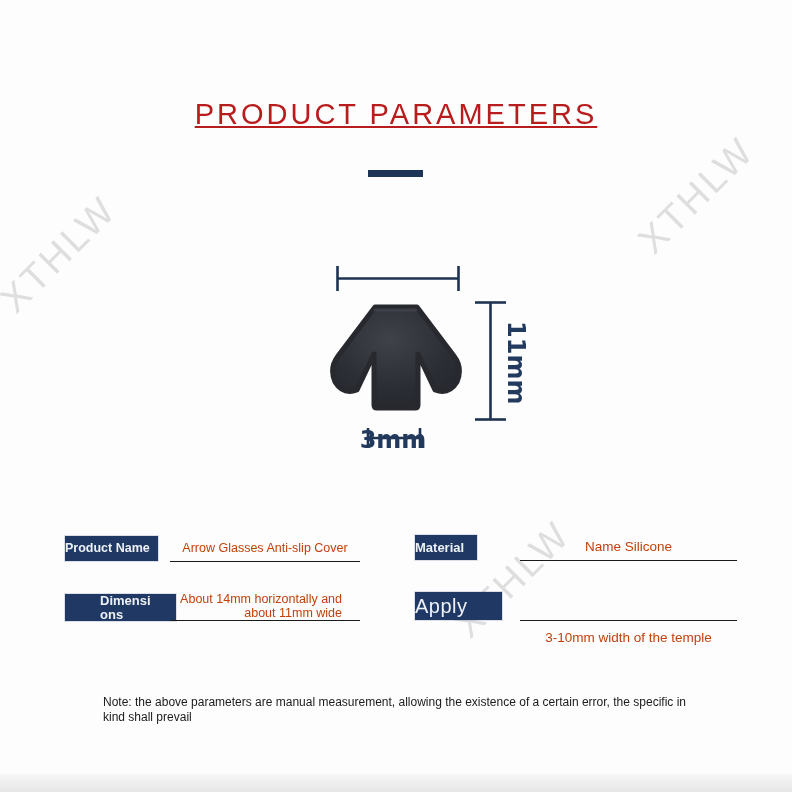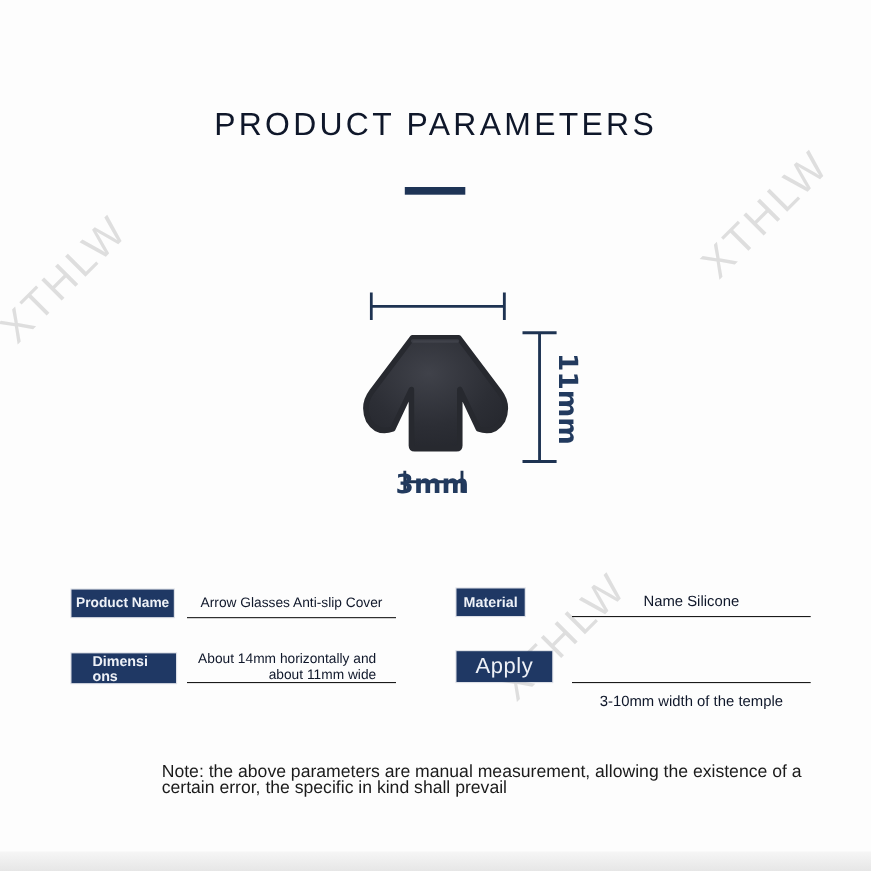--- a/index.html
+++ b/index.html
@@ -15,60 +15,61 @@
     font-size:38px;letter-spacing:3px;color:rgba(160,160,160,0.32);
     transform:rotate(-45deg);transform-origin:center;
     white-space:nowrap;z-index:1;user-select:none;
   }
   .wm1{left:-14px;top:233px;}
   .wm2{left:624px;top:174px;}
   .wm3{left:440px;top:558px;}
   
   .title{
     left:0;top:98px;width:792px;text-align:center;
-    font-size:29px;letter-spacing:3px;color:#0f172a;font-weight:400;
+    font-size:29px;letter-spacing:3px;color:#b91c1c;font-weight:400;
     z-index:2;
+    text-decoration:underline;
   }
   .dash{left:368px;top:170px;width:55px;height:7px;background:#1e3456;z-index:2;}
   
   .dim-label{
     color:#223a5e;font-family:"DejaVu Sans","Liberation Sans",sans-serif;
     font-weight:700;font-size:24px;text-align:center;z-index:3;
   }
   .dim-w{left:335px;top:228px;width:124px;}
   .dim-s{left:353px;top:426px;width:80px;}
   .dim-h{left:476px;top:346px;width:80px;height:30px;line-height:30px;
          transform:rotate(90deg);transform-origin:center;}
   .dimsvg{z-index:3;}
   
   .badge{
     position:absolute;background:#1f3864;color:#eef1f7;
-    display:flex;align-items:center;justify-content:center;
+    display:flex;align-items:center;
     font-weight:700;z-index:4;text-align:left;
     box-shadow:0 0 0 1px rgba(31,56,100,0.15);
   }
   .badge .lbl{white-space:pre-line;line-height:1.05;}
   .b-pn{left:65px;top:536px;width:93px;height:25px;font-size:12.5px;}
-  .b-dm{left:65px;top:594px;width:93px;height:27px;font-size:13px;justify-content:flex-start;padding-left:19px;width:76px;}
+  .b-dm{left:65px;top:594px;width:93px;height:27px;font-size:13px;justify-content:flex-start;padding-left:35px;width:76px;}
   .b-mt{left:415px;top:535px;width:62px;height:25px;font-size:13px;}
   .b-ap{left:415px;top:592px;width:87px;height:28px;font-size:20px;font-weight:500;letter-spacing:0.5px;}
-  .val{position:absolute;color:#0f172a;z-index:4;}
+  .val{position:absolute;color:#c2410c;z-index:4;}
   .v-pn{left:170px;top:541px;width:190px;text-align:center;font-size:12.5px;}
   .v-dm{left:170px;top:592px;width:172px;text-align:right;font-size:12.5px;line-height:14px;}
   .v-mt{left:520px;top:539px;width:217px;text-align:center;font-size:13.5px;}
   .v-ap{left:520px;top:598px;width:217px;text-align:center;font-size:13.5px;margin-top:32px;}
   .uline{position:absolute;height:0;border-bottom:1.5px solid #1a1a1a;z-index:4;}
   .u1{left:170px;top:561px;width:190px;}
   .u2{left:170px;top:620px;width:190px;}
   .u3{left:520px;top:560px;width:217px;}
   .u4{left:520px;top:620px;width:217px;}
   
   .note{
     left:103px;top:695px;width:606px;
-    font-size:16px;line-height:14.6px;color:#1b1b1b;z-index:4;margin-left:44px;
+    font-size:12px;line-height:14.6px;color:#1b1b1b;z-index:4;
   }
   .bottom-strip{
     left:0;top:774px;width:792px;height:18px;
     background:linear-gradient(#f6f6f6,#e6e6e6);z-index:2;
   }
   .product-svg{z-index:2;}
 </style>
 </head>
 <body>
 

